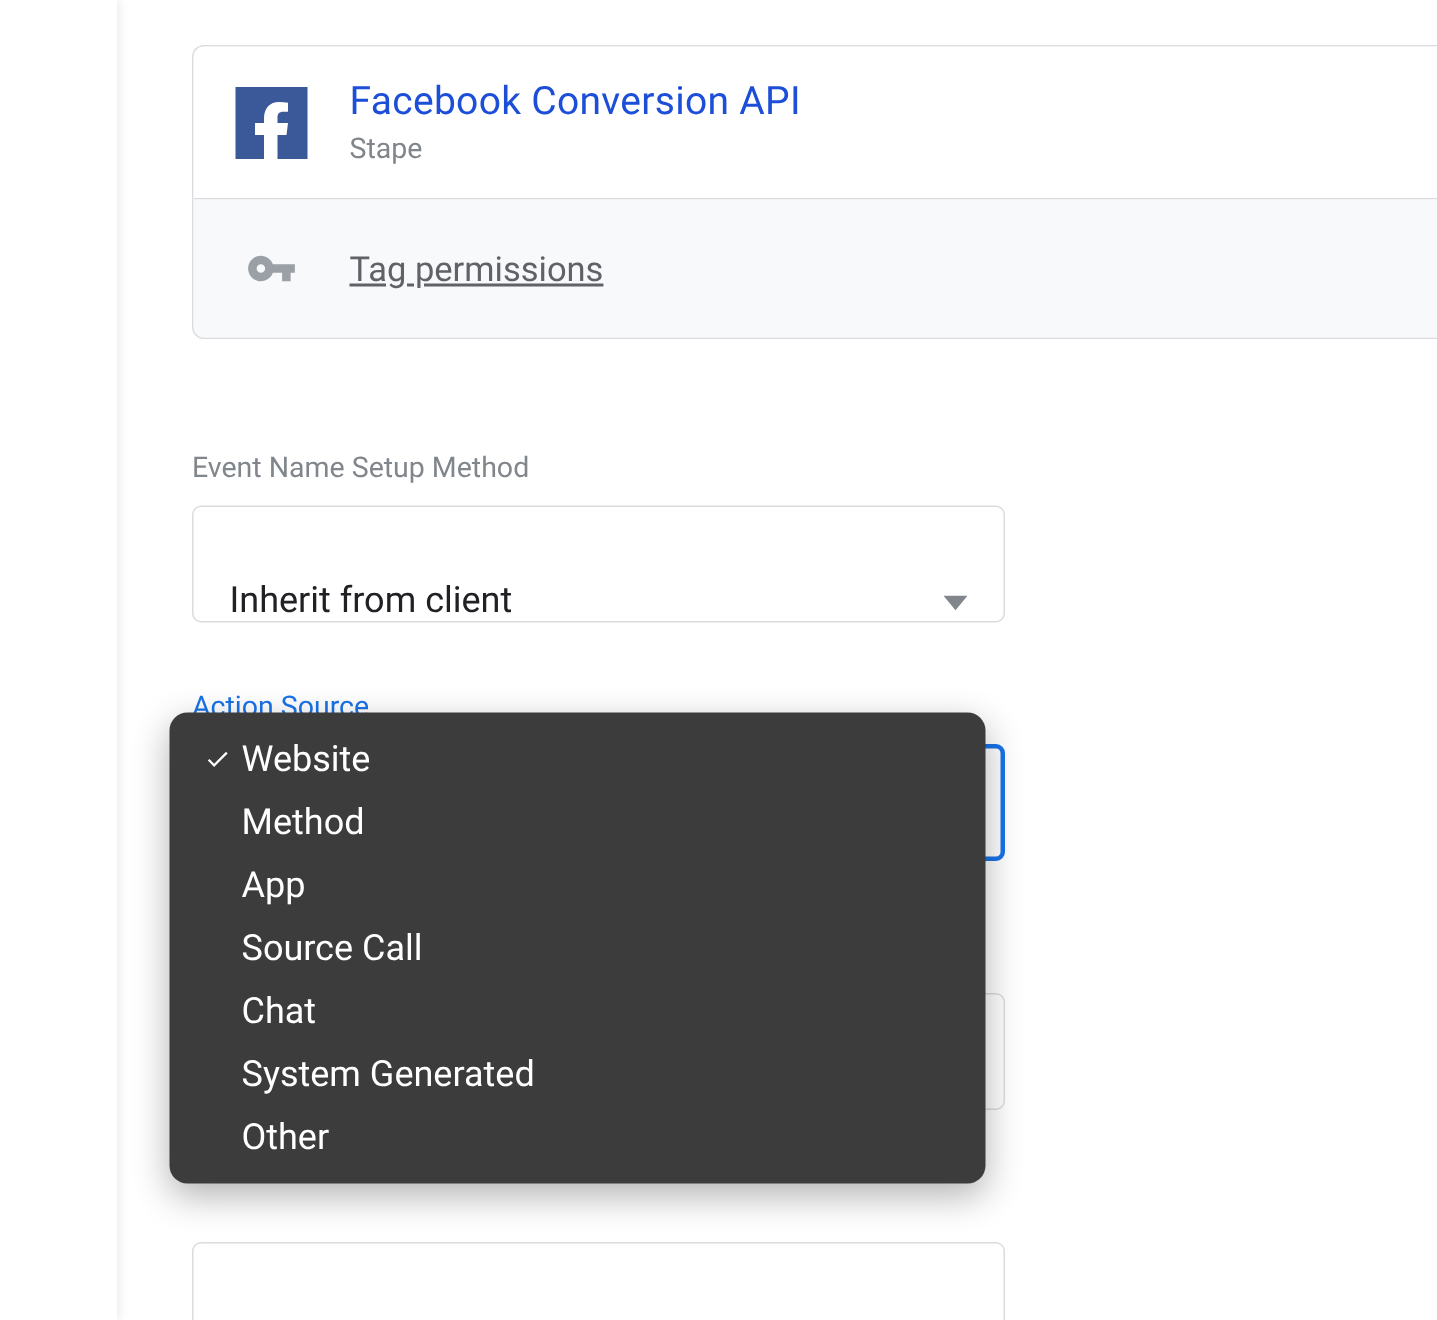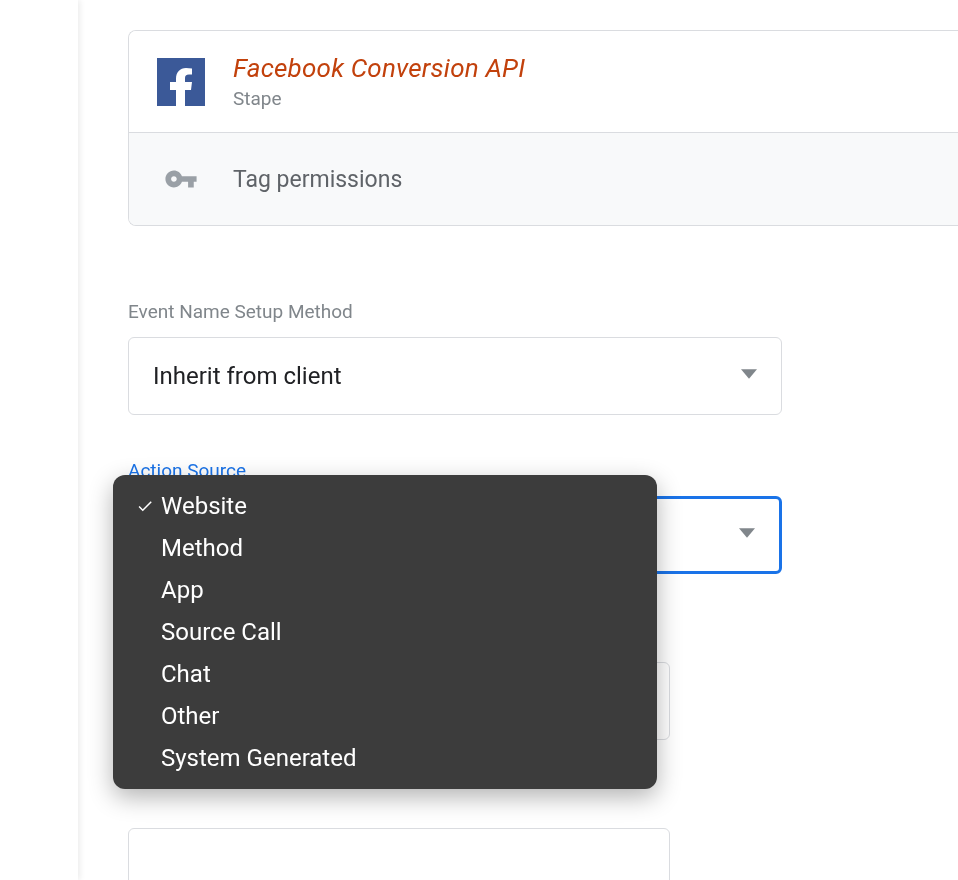--- a/index.html
+++ b/index.html
@@ -64,24 +64,23 @@
       width: 30px;
       height: 38px;
     }
     .header-text {
       padding-left: 28px;
       display: flex;
       flex-direction: column;
     }
     .header-title {
       font-size: 26px;
-      color: #c2410c;
+      color: #1d4ed8;
       font-weight: 400;
       letter-spacing: 0.2px;
-      font-style: italic;
     }
     .header-subtitle {
       font-size: 19px;
       color: #80868b;
       margin-top: 4px;
     }
     .perm-row {
       display: flex;
       align-items: center;
       padding: 22px 28px;
@@ -96,40 +95,41 @@
       flex-shrink: 0;
     }
     .key-icon svg {
       width: 34px;
       height: 34px;
     }
     .perm-label {
       font-size: 23px;
       color: #5f6368;
       padding-left: 28px;
+      text-decoration: underline;
     }
     .field-group {
       margin-top: 74px;
     }
     .field-label {
       font-size: 19px;
       color: #80868b;
       margin-bottom: 14px;
     }
     .field-label.active {
       color: #1a73e8;
       margin-top: 33px;
     }
     .select-box {
-      width: 654px;
+      width: 542px;
       height: 78px;
       border: 1px solid #dadce0;
       border-radius: 6px;
       display: flex;
-      align-items: center;
+      align-items: flex-end;
       justify-content: space-between;
       padding: 0 24px;
       background: #ffffff;
       cursor: pointer;
     }
     .select-box.focused {
       border: 3px solid #1a73e8;
     }
     .select-value {
       font-size: 24px;
@@ -265,19 +265,19 @@
     <div class="dropdown-item">
       <span class="check-col"></span>
       <span class="dropdown-item-label">Source Call</span>
     </div>
     <div class="dropdown-item">
       <span class="check-col"></span>
       <span class="dropdown-item-label">Chat</span>
     </div>
     <div class="dropdown-item">
       <span class="check-col"></span>
+      <span class="dropdown-item-label">System Generated</span>
+    </div>
+    <div class="dropdown-item">
+      <span class="check-col"></span>
       <span class="dropdown-item-label">Other</span>
     </div>
-    <div class="dropdown-item">
-      <span class="check-col"></span>
-      <span class="dropdown-item-label">System Generated</span>
-    </div>
   </div>
 
 </body></html>

